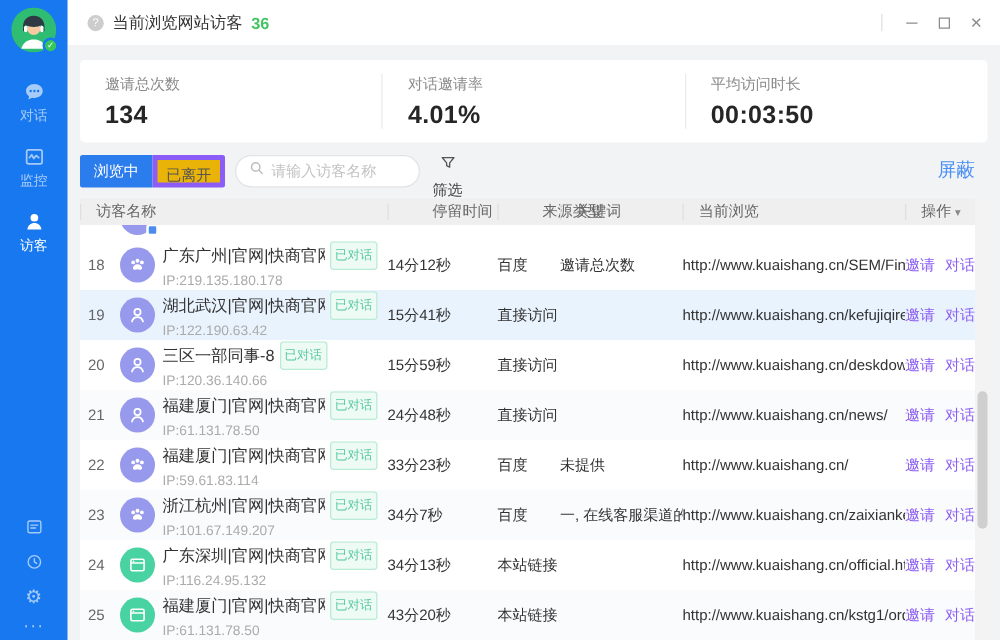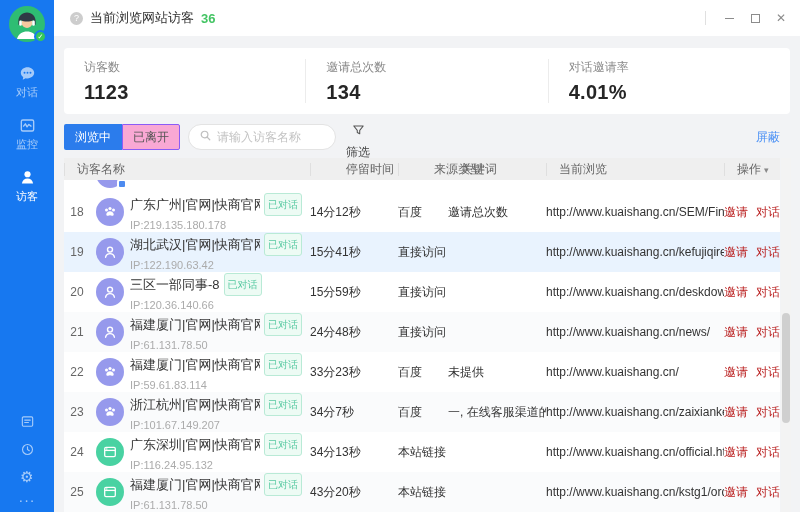--- a/index.html
+++ b/index.html
@@ -36,26 +36,26 @@
   .stats-card { position:absolute; left:10px; top:12px; width:726px; height:66px; background:#fff; border-radius:4px; display:flex; align-items:center; }
   .stat { flex:1; height:44px; padding-left:20px; display:flex; flex-direction:column; justify-content:center; }
   .stat + .stat { border-left:1px solid #ECECEC; }
   .stat-label { font-size:12px; color:#8A8A8A; margin-bottom:5px; }
   .stat-value { font-size:20px; font-weight:700; color:#262626; letter-spacing:.3px; }
 
   
   .toolbar { position:absolute; left:10px; top:88px; width:726px; height:26px; }
   .tab { position:absolute; top:0; width:58px; height:26px; line-height:26px; text-align:center; font-size:12px; cursor:pointer; }
   .tab-active { left:0; background:#2B7CEC; color:#fff; border-radius:2px 0 0 2px; }
-  .tab-inactive { left:58px; background:#f9a8d4; color:#555; border:1px solid #8b5cf6; line-height:24px; border-radius:0 2px 2px 0; }
+  .tab-inactive { left:58px; background:#eab308; color:#555; border:4px solid #8b5cf6; line-height:24px; border-radius:0 2px 2px 0; }
   .search-box { position:absolute; left:124px; top:0; width:148px; height:26px; background:#fff; border:1px solid #E3E3E3; border-radius:13px; display:flex; align-items:center; padding:0 10px; gap:5px; }
   .search-box input { border:none; outline:none; width:100%; font-size:12px; color:#333; background:transparent; font-family:inherit; }
   .search-box input::placeholder { color:#C3C3C3; }
   .filter-btn { position:absolute; left:282px; top:0; height:26px; display:flex; align-items:center; gap:4px; font-size:12px; color:#444; cursor:pointer;flex-direction:column; }
-  .block-link { position:absolute; right:10px; top:0; line-height:26px; font-size:12px; color:#4A90F5; cursor:pointer; }
+  .block-link { position:absolute; right:10px; top:0; line-height:26px; font-size:15px; color:#4A90F5; cursor:pointer; }
 
   
   .table-wrap { position:absolute; left:10px; top:122px; width:716px; bottom:0; background:#fff; overflow:hidden; }
   .thead { height:22px; background:#EFEFEF; display:flex; align-items:center; font-size:12px; color:#666; }
   .hc { padding-left:12px; border-left:1px solid #DFDFDF; height:13px; line-height:13px; white-space:nowrap; }
   .h-name { width:246px; }
   .h-time { width:88px;padding-left:35px; }
   .h-source { width:50px;padding-left:35px; }
   .h-keyword { width:98px; }
   .h-url { width:178px; }
@@ -73,21 +73,21 @@
   .mini-badge { position:absolute; right:-3px; bottom:-1px; width:10px; height:10px; border-radius:3px; background:#4D8BF0; border:2px solid #fff; }
   .c-name { width:180px; padding-right:6px; flex:none; overflow:hidden; }
   .name-line { display:flex; align-items:center; gap:4px; }
   .vname { font-size:13px; color:#333; white-space:nowrap; overflow:hidden; max-width:130px; flex:none; }
   .badge { font-size:10px; color:#57C9A1; background:#EDFBF4; border:1px solid #B9EAD6; border-radius:3px; padding:4px 3px; line-height:13px; white-space:nowrap; flex:none; }
   .vip { font-size:11px; color:#ABABAB; margin-top:3px; white-space:nowrap; }
   .c-time { width:88px; flex:none; }
   .c-source { width:50px; flex:none; }
   .c-keyword { width:98px; flex:none; white-space:nowrap; overflow:hidden; }
   .c-url { width:178px; flex:none; white-space:nowrap; overflow:hidden; color:#333; }
-  .c-actions { width:56px; flex:none; display:flex; gap:8px; color:#b91c1c; }
+  .c-actions { width:56px; flex:none; display:flex; gap:8px; color:#8b5cf6; }
   .act { cursor:pointer; white-space:nowrap; }
 
   .partial-row { height:12px; overflow:hidden; position:relative; background:#fff; }
   .partial-inner { margin-top:-26px; }
 
   
   .scroll-track { position:absolute; left:727px; top:122px; bottom:0; width:10px; background:#F3F3F3; }
   .scroll-thumb { position:absolute; left:1px; top:155px; width:8px; height:110px; background:#CFCFCF; border-radius:4px; cursor:pointer; }
 </style>
 </head>
@@ -180,30 +180,30 @@
       <span class="wc">
           <span class="ic-close">✕</span>
         </span>
     </div>
   </header>
 
   <main class="content">
 
     <section class="stats-card">
       <div class="stat">
-        <div class="stat-label">访客数</div>
-        <div class="stat-value">1123</div>
-      </div>
-      <div class="stat">
         <div class="stat-label">邀请总次数</div>
         <div class="stat-value">134</div>
       </div>
       <div class="stat">
         <div class="stat-label">对话邀请率</div>
         <div class="stat-value">4.01%</div>
+      </div>
+      <div class="stat">
+        <div class="stat-label">平均访问时长</div>
+        <div class="stat-value">00:03:50</div>
       </div>
     </section>
 
     <div class="toolbar">
       <div class="tab tab-active">浏览中</div>
       <div class="tab tab-inactive">已离开</div>
       <div class="search-box">
         <span>
           <svg width="13" height="13" viewBox="0 0 14 14" fill="none" stroke="#BFBFBF" stroke-width="1.3">
             <circle cx="6" cy="6" r="3.6"></circle>

